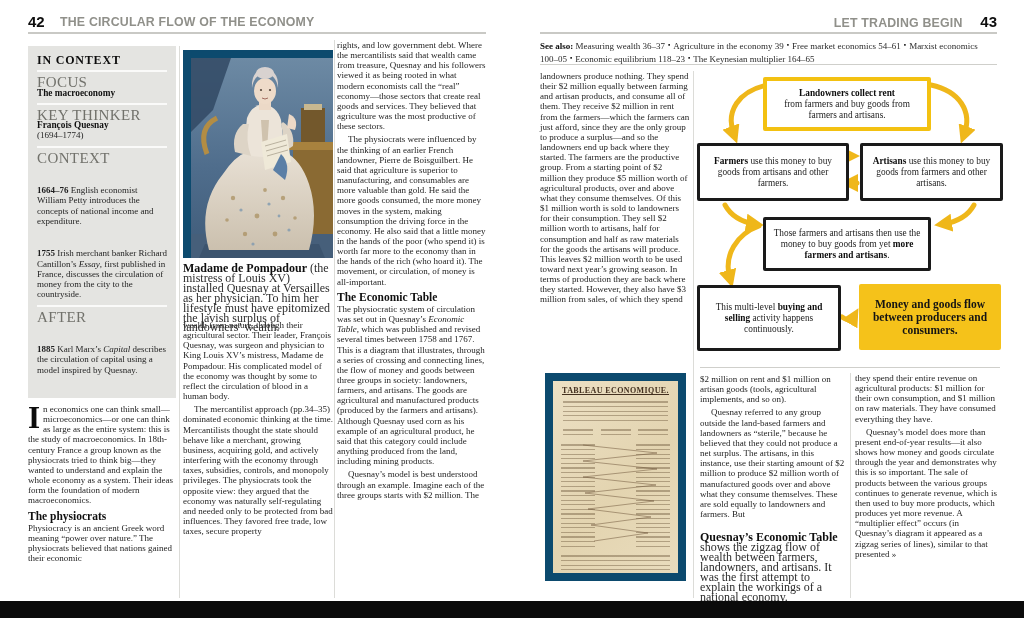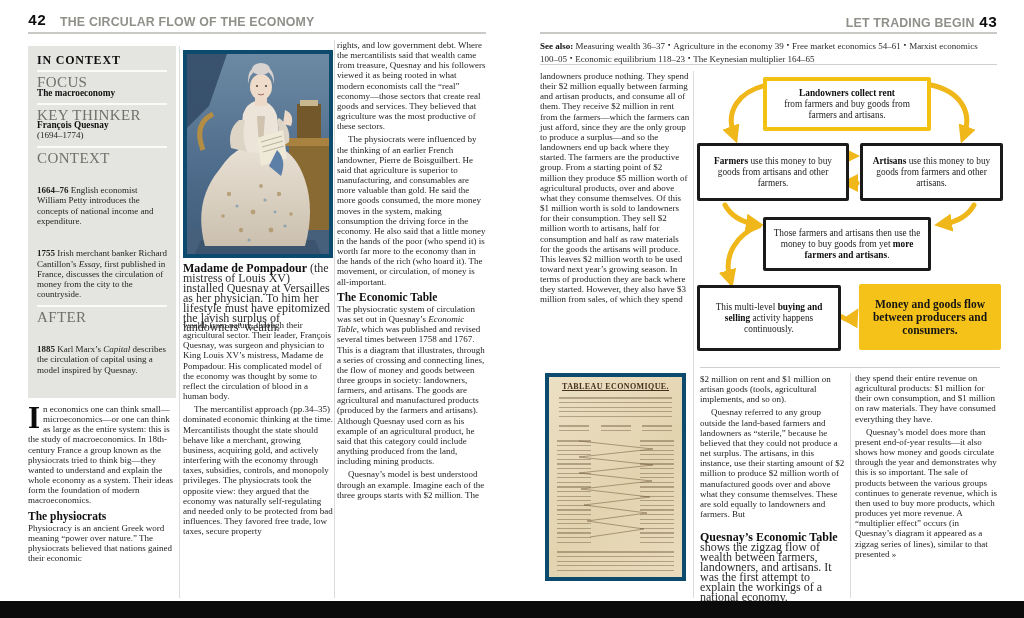--- a/index.html
+++ b/index.html
@@ -2,27 +2,27 @@
 <html><head>
 <meta charset="utf-8">
 <style>
   *{margin:0;padding:0;box-sizing:border-box}
   html,body{background:#ffffff}
   #canvas{position:relative;width:1024px;height:618px;background:#fff;overflow:hidden;
           font-family:"Liberation Serif",serif;color:#1e1e1e}
   .abs{position:absolute}
 
   
-  .pg-num{font-family:Liberation Mono, monospace;font-weight:bold;font-size:15px;color:#0e0e0e}
+  .pg-num{font-family:Liberation Sans, sans-serif;font-weight:bold;font-size:15px;color:#0e0e0e}
   .pg-title{font-family:"Liberation Sans",sans-serif;font-weight:bold;font-size:13px;color:#90908a;
             letter-spacing:.2px;display:inline-block;transform:scaleX(.95);transform-origin:left center}
   .head-rule{height:2px;background:#c9c9c5}
   .rp-head{text-align:right}
   .rp-head .pg-title{transform-origin:right center}
-  .rp-head .pg-num{}
+  .rp-head .pg-num{margin-left:14px}
 
   
   .body{font-size:9px;line-height:10.15px;color:#242424}
   .body p{margin-bottom:3px}
   .indent{text-indent:11px}
   .subhead{font-weight:bold;font-size:11.5px;margin:5px 0 2px;color:#101010}
   .dropcap{float:left;font-weight:bold;font-size:31px;line-height:26px;margin:1px 3px 0 0;color:#0c0c0c}
   .vrule{width:1px;background:#dcdcd8}
 
   
@@ -38,21 +38,21 @@
   .caption{font-size:12px;line-height:9.9px;color:#2b2b2b}
   .caption b{color:#0e0e0e}
 
   
   .see-also{font-size:9px;line-height:11.5px;color:#2a2a2a}
   .see-also b{color:#0d0d0d}
   .sa-bullet{font-size:6.5px;vertical-align:1.5px;margin:0 3px;color:#1a1a1a}
   .thin-rule{height:1px;background:#cfcfcb}
 
   
-  .yellow-frame{border:4px solid #0c4a6e;background:#fff}
+  .yellow-frame{border:8px solid #0c4a6e;background:#fff}
 
   
   .tableau-inner{position:relative;width:100%;height:100%;
      background:linear-gradient(135deg,#ece0c4,#e3d4b0 55%,#e9dcbd);overflow:hidden}
   .tab-title{margin-top:5px;text-align:center;font-weight:bold;font-size:8px;letter-spacing:.4px;
      color:#43301f;text-decoration:underline}
   .script{background:repeating-linear-gradient(180deg,rgba(96,74,46,0) 0 3.4px,rgba(96,74,46,.4) 3.4px 4.6px)}
   .tab-sub{height:24px;margin:3px 10px 0}
   .tab-cols{display:flex;justify-content:space-between;margin:4px 10px 0}
   .tab-cols div{width:30px;height:12px}

